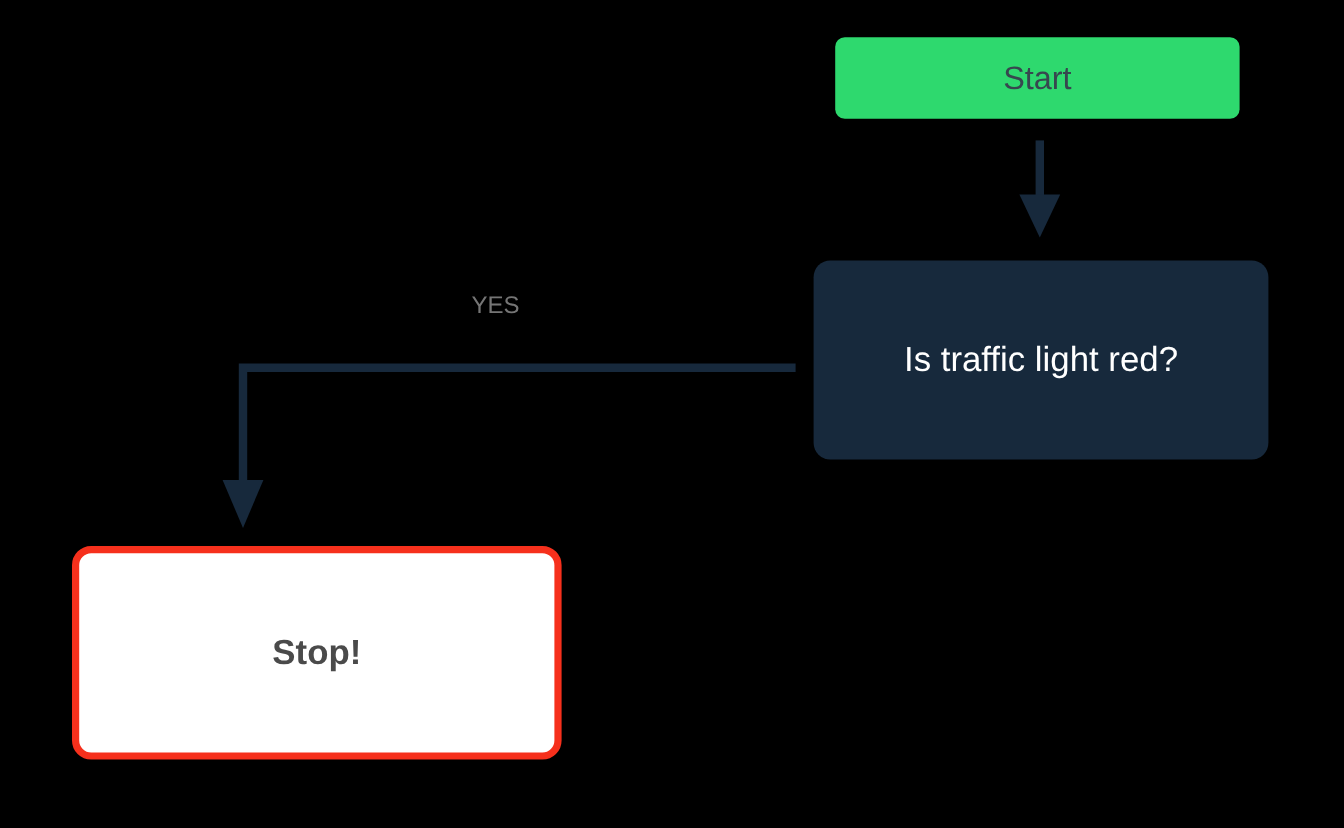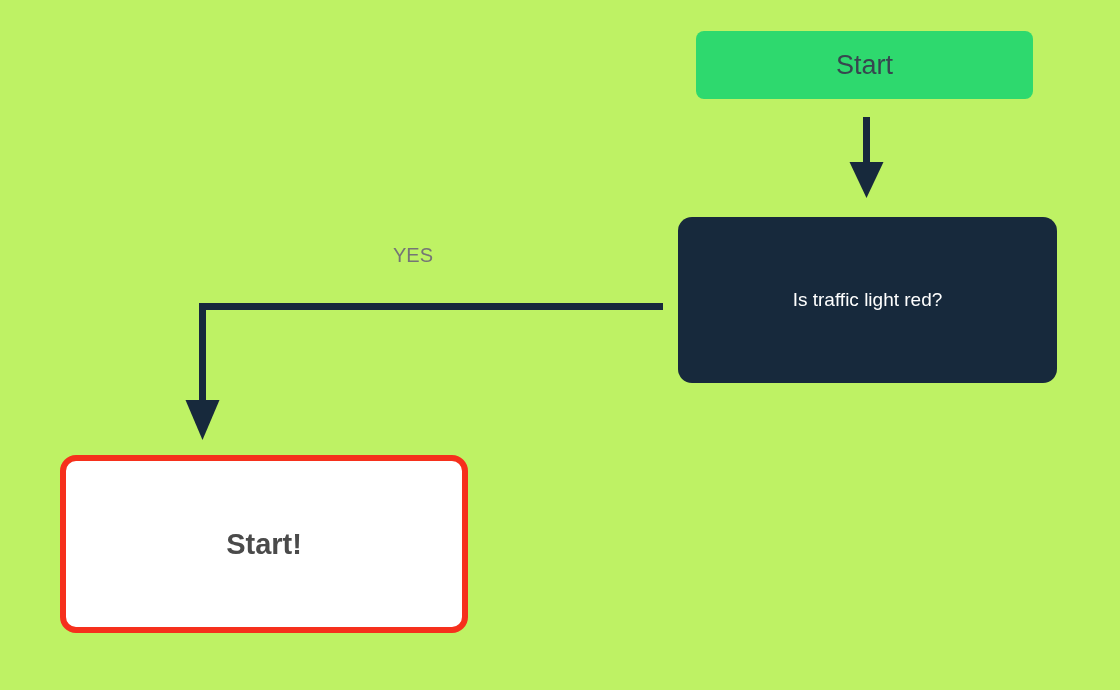--- a/index.html
+++ b/index.html
@@ -6,21 +6,21 @@
   html, body {
     margin: 0;
     padding: 0;
     background: #ffffff;
     font-family: "Liberation Sans", "DejaVu Sans", sans-serif;
   }
   .canvas {
     position: relative;
     width: 1120px;
     height: 690px;
-    background: #bef264;
+    background: #000000;
     overflow: hidden;
   }
   .connector-layer {
     position: absolute;
     left: 0;
     top: 0;
     width: 1120px;
     height: 690px;
     pointer-events: none;
   }
@@ -43,21 +43,21 @@
     font-size: 27px;
   }
   .node-decision {
     left: 678px;
     top: 217px;
     width: 379px;
     height: 166px;
     background: #17293c;
     border-radius: 14px;
     color: #ffffff;
-    font-size: 19px;
+    font-size: 29px;
   }
   .node-stop {
     left: 60px;
     top: 455px;
     width: 408px;
     height: 178px;
     background: #ffffff;
     border: 6px solid #f6301c;
     border-radius: 16px;
     color: #4a4a4a;
@@ -90,18 +90,18 @@
 
   <div class="node node-start">
     <span>Start</span>
   </div>
 
   <div class="node node-decision">
     <span>Is traffic light red?</span>
   </div>
 
   <div class="node node-stop">
-    <span>Start!</span>
+    <span>Stop!</span>
   </div>
 
   <div class="edge-label">YES</div>
 
 </div>
 
 </body></html>

